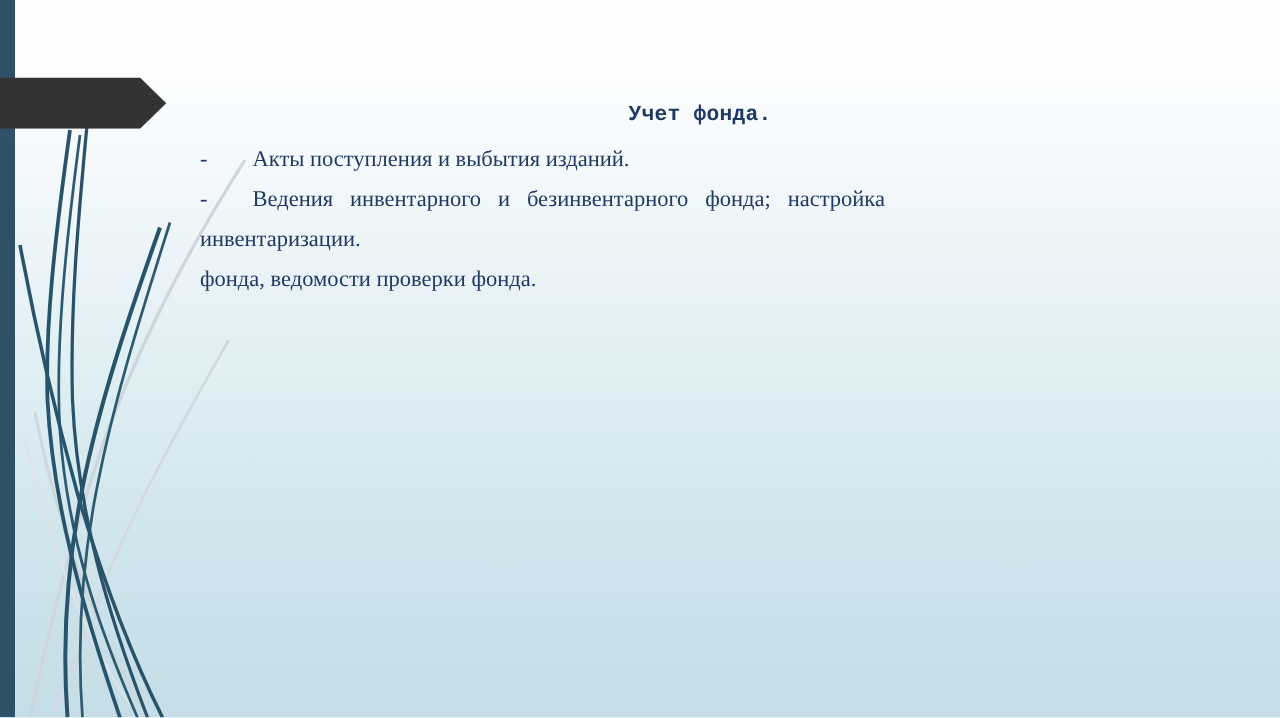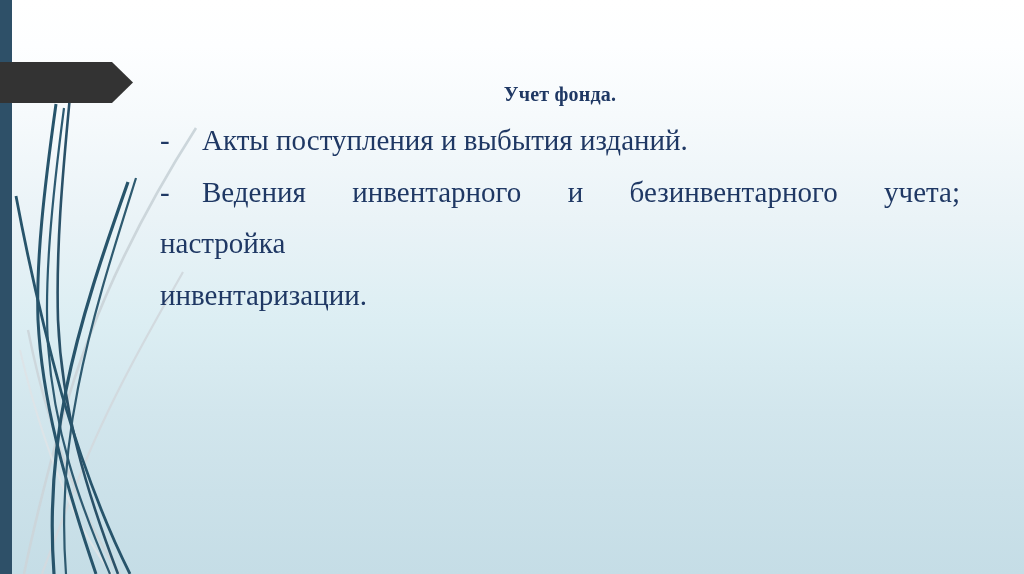--- a/index.html
+++ b/index.html
@@ -57,29 +57,30 @@
   
   #content {
     position: absolute;
     left: 160px;
     top: 82px;
     width: 800px;
   }
   .slide-title {
     color: #1f3864;
     font-weight: bold;
-    font-size: 20px;
+    font-size: 17px;
     text-align: center;
     line-height: 1.25;
     margin: 0 0 8px 0;
     letter-spacing: 0.2px;
+    font-family: Liberation Mono, monospace;
   }
   .bullet {
     color: #1f3864;
-    font-size: 29px;
+    font-size: 18px;
     line-height: 1.78;
     margin: 0;
     text-align: justify;
     text-justify: inter-word;
     white-space: pre-wrap;
   }
   .bullet .dash {
     display: inline-block;
     width: 42px;
   }
@@ -113,19 +114,20 @@
   <svg id="arrow" viewBox="0 0 133 41" preserveAspectRatio="none" aria-hidden="true">
     <polygon points="0,0 112,0 133,20.5 112,41 0,41" fill="#333333"></polygon>
   </svg>
 
   <div id="content">
 
     <h1 class="slide-title">Учет фонда.</h1>
 
     <p class="bullet single"><span class="dash">-</span><span>Акты поступления и выбытия изданий.</span></p>
 
-    <p class="bullet"><span class="dash">-</span><span>Ведения   инвентарного   и   безинвентарного   учета;   настройка</span></p>
+    <p class="bullet"><span class="dash">-</span><span>Ведения   инвентарного   и   безинвентарного   фонда;   настройка</span></p>
     <p class="bullet last-line"><span>инвентаризации.</span></p>
 
+    <p class="bullet last-line"><span>фонда, ведомости проверки фонда.</span></p>
 
 
   </div>
 </div>
 
 </body></html>

